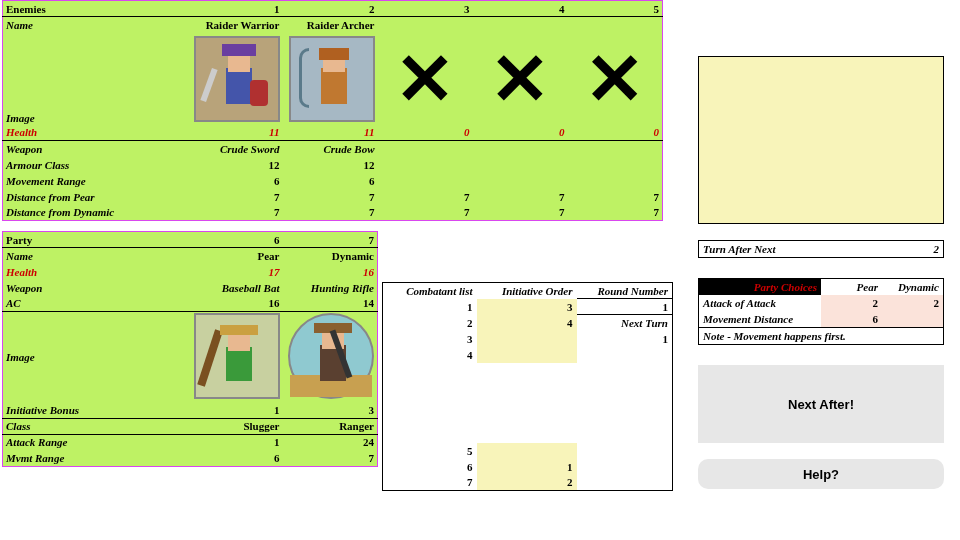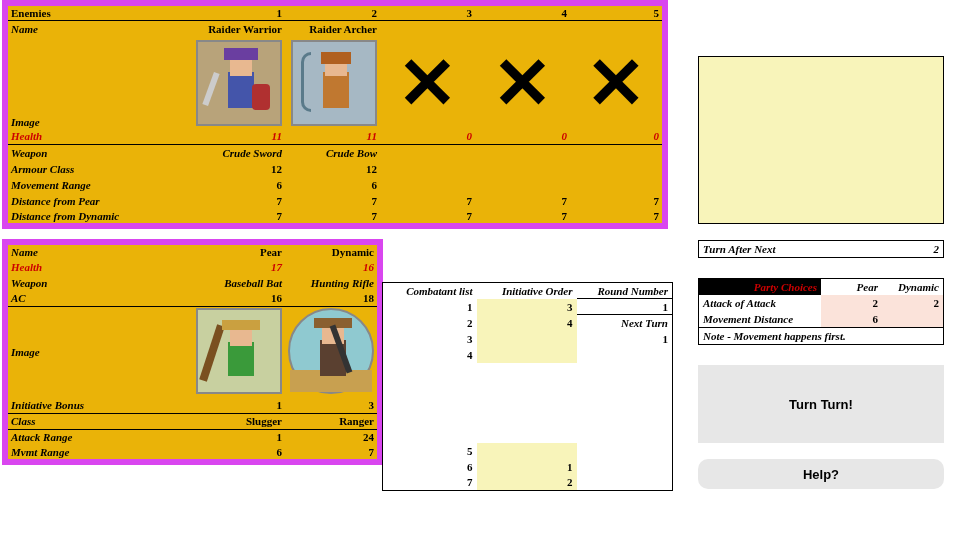--- a/index.html
+++ b/index.html
@@ -21,22 +21,22 @@
   table {
     border-collapse: collapse;
     border-spacing: 0;
   }
   td {
     padding: 1px 3px;
     height: 16px;
     vertical-align: middle;
   }
   .enemies-table, .party-table {
-    border: 6px solid #d946ef;
-    background: #eab308;
+    border: 1px solid #d946ef;
+    background: #bef264;
   }
   .enemies-table td, .party-table td {
     border: none;
   }
   .label-col { width: 185px; font-style: italic; font-weight: bold; }
   .data-col { width: 95px; text-align: right; font-weight: bold; }
   .data-col-it { width: 95px; text-align: right; font-style: italic; font-weight: bold; }
   .hdr { font-style: normal; }
   .rowline td { border-bottom: 1px solid #000; }
   .red { color: #c00; font-style: italic; font-weight: bold; margin-top: 31px; }
@@ -234,39 +234,44 @@
     <td class="data-col">7</td>
     <td class="data-col">7</td>
   </tr>
 </tbody>
     </table>
 
 <div style="height:10px"></div>
 
 <table class="party-table">
   <tbody>
+        <tr class="rowline">
+    <td class="label-col hdr">Party</td>
+    <td class="data-col hdr">6</td>
+    <td class="data-col hdr">7</td>
+  </tr>
   <tr>
     <td class="label-col">Name</td>
     <td class="data-col">Pear</td>
     <td class="data-col">Dynamic</td>
   </tr>
   <tr>
     <td class="label-col red">Health</td>
     <td class="data-col red">17</td>
     <td class="data-col red">16</td>
   </tr>
   <tr>
     <td class="label-col">Weapon</td>
     <td class="data-col-it">Baseball Bat</td>
     <td class="data-col-it">Hunting Rifle</td>
   </tr>
   <tr class="rowline">
     <td class="label-col">AC</td>
     <td class="data-col">16</td>
-    <td class="data-col">18</td>
+    <td class="data-col">14</td>
   </tr>
   <tr>
     <td class="label-col imgcell" style="vertical-align:middle">Image</td>
     <td class="data-col imgcell">
       <span class="portrait green pear">
         <span class="sprite bat"></span><span class="sprite body"></span><span class="sprite head"></span><span class="sprite hat"></span>
       </span>
     </td>
     <td class="data-col imgcell">
       <span class="portrait sky dyn" style="border-radius:50%">
@@ -391,15 +396,15 @@
         <td style="font-style:italic">Movement Distance</td>
         <td class="pinkcell">6</td>
         <td class="pinkcell"></td>
       </tr>
       <tr>
         <td class="note" colspan="3">Note - Movement happens first.</td>
       </tr>
     </tbody>
       </table>
   </div>
-  <div class="btn">Turn Turn!</div>
+  <div class="btn">Next After!</div>
   <div class="btn help">Help?</div>
 </div>
 
 </body></html>

